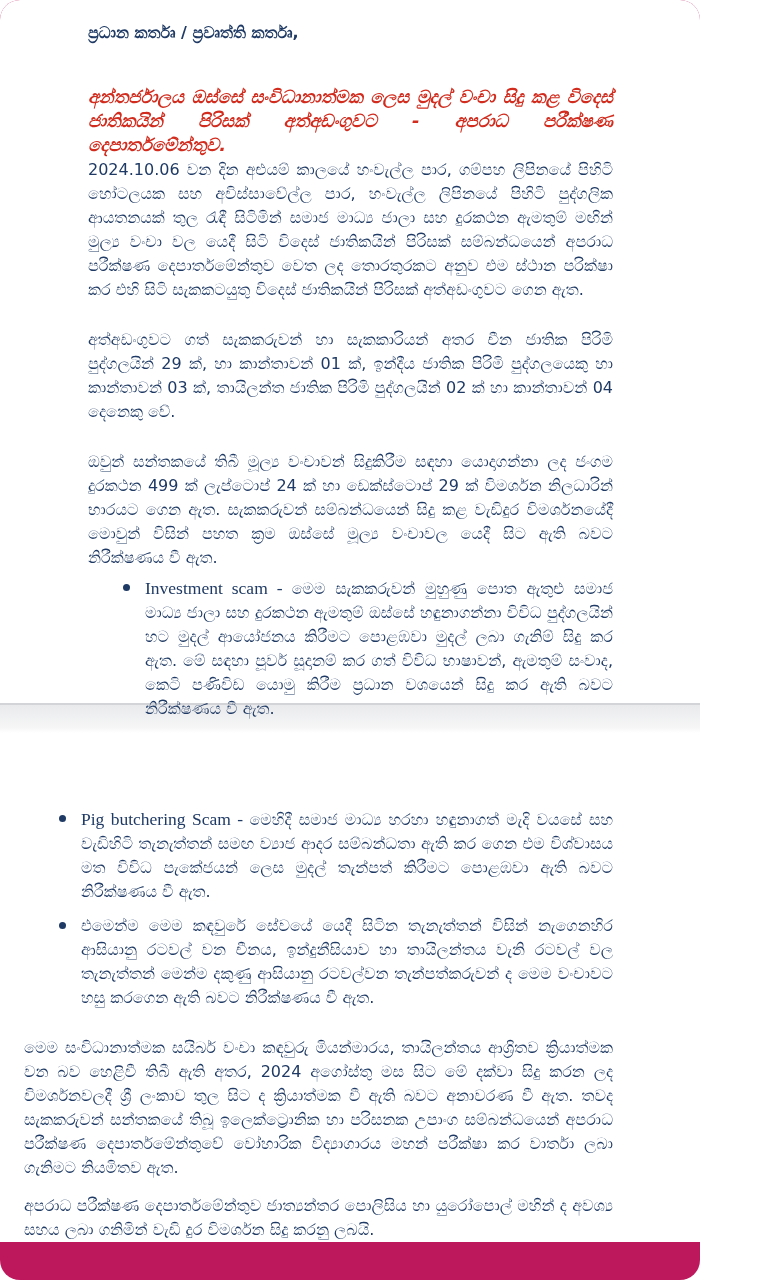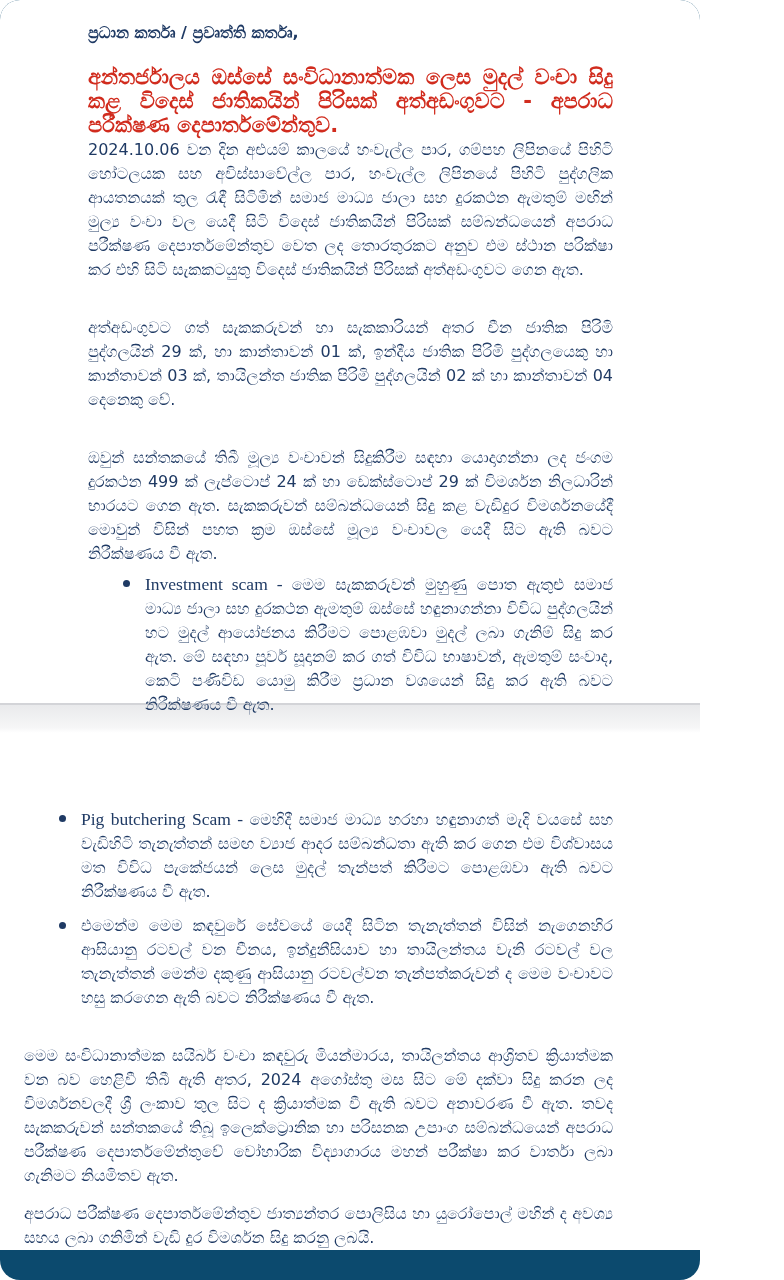--- a/index.html
+++ b/index.html
@@ -5,49 +5,50 @@
   * { margin: 0; padding: 0; box-sizing: border-box; }
   html, body {
     width: 784px;
     background: #ffffff;
     font-family: "DejaVu Sans", "Liberation Sans", sans-serif;
   }
   .viewer {
     position: relative;
     width: 700px;
     height: 1280px;
-    background: #0c4a6e;
+    background: #be185d;
     overflow: hidden;
     color: #1f3a64;
     border-radius: 20px;
   }
   .page {
     background: #ffffff;
     padding-left: 88px;
     padding-right: 87px;
   }
   .page-1 { height: 703px; padding-top: 20px; }
   .page-2 { padding-top: 74px; padding-left: 24px; }
   .page-gap {
     height: 30px;
     width: 784px;
     border-top: 2px solid #d3d4d8;
     background: linear-gradient(#e9eaec, #f6f6f7 80%, #ffffff);
   }
   .recipients { font-size: 16px; line-height: 25px; font-weight: 600; }
   .doc-title {
-    margin-top: 20px;
-    font-size: 21px;
+    margin-top: 40px;
+    font-size: 18px;
     line-height: 24px;
     font-weight: 700;
     color: #d12c1e;
     text-align: justify;
+    font-style: italic;
   }
   p.body-par {
-    margin-top: 34px;
+    margin-top: 26px;
     font-size: 16px;
     line-height: 24px;
     text-align: justify;
   }
   p.first-par { margin-top: 1px; }
   ul.scam-list {
     list-style: none;
     margin-top: 6px;
   }
   ul.scam-list li {

